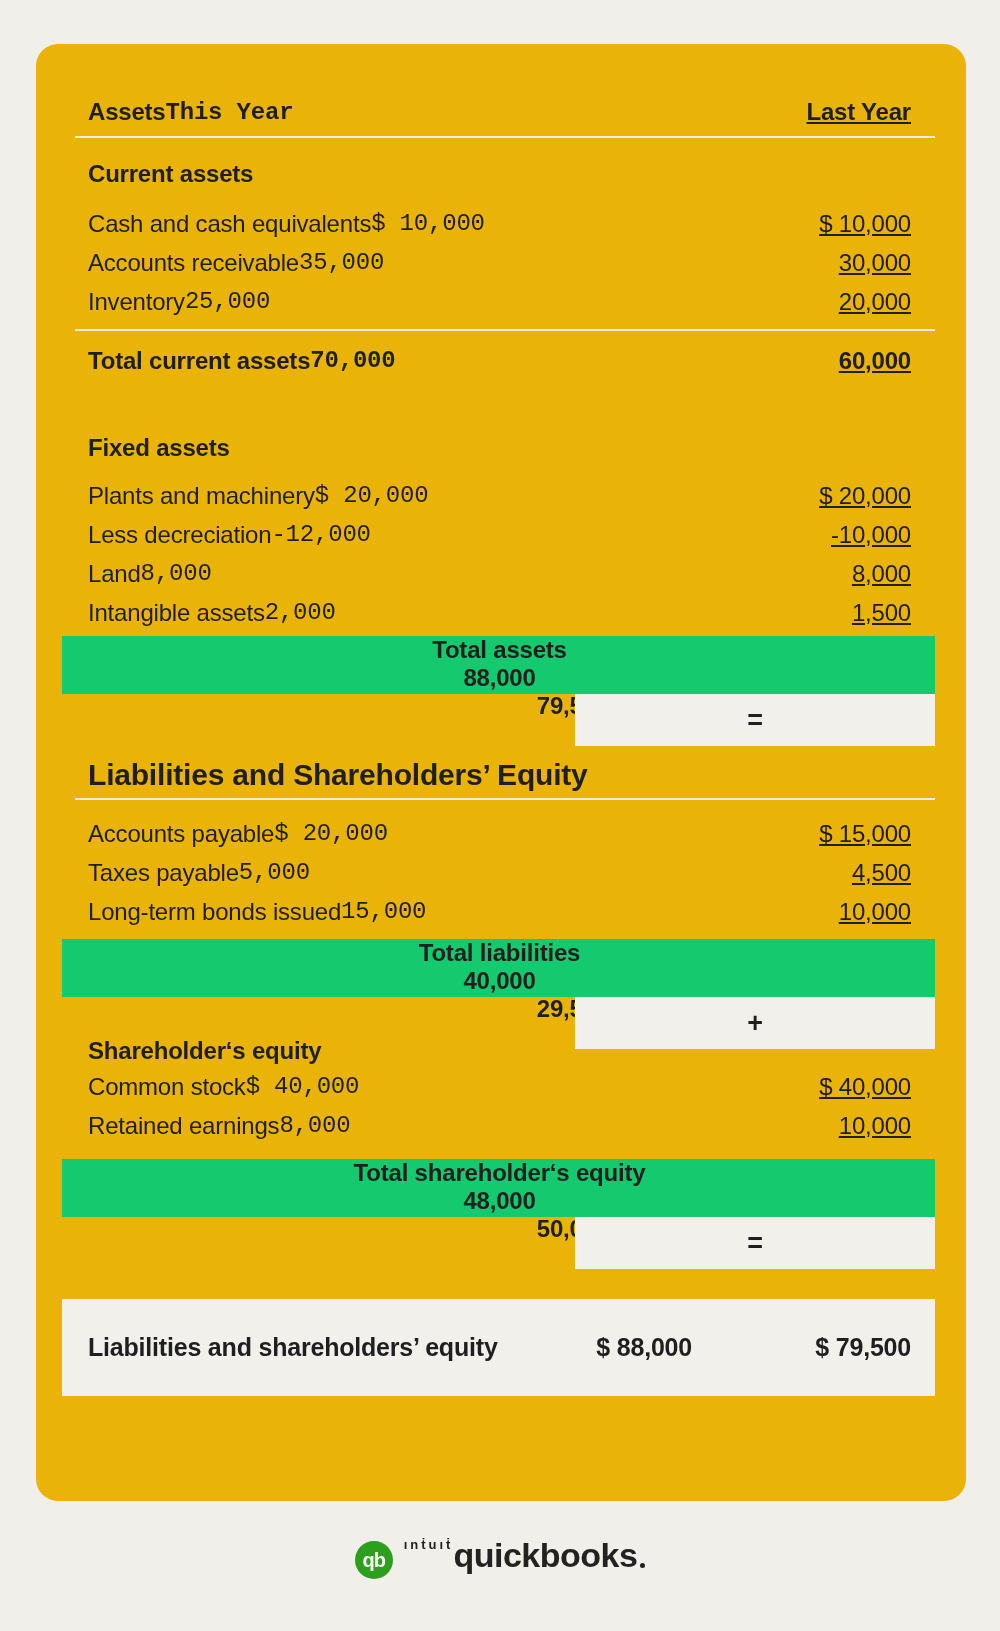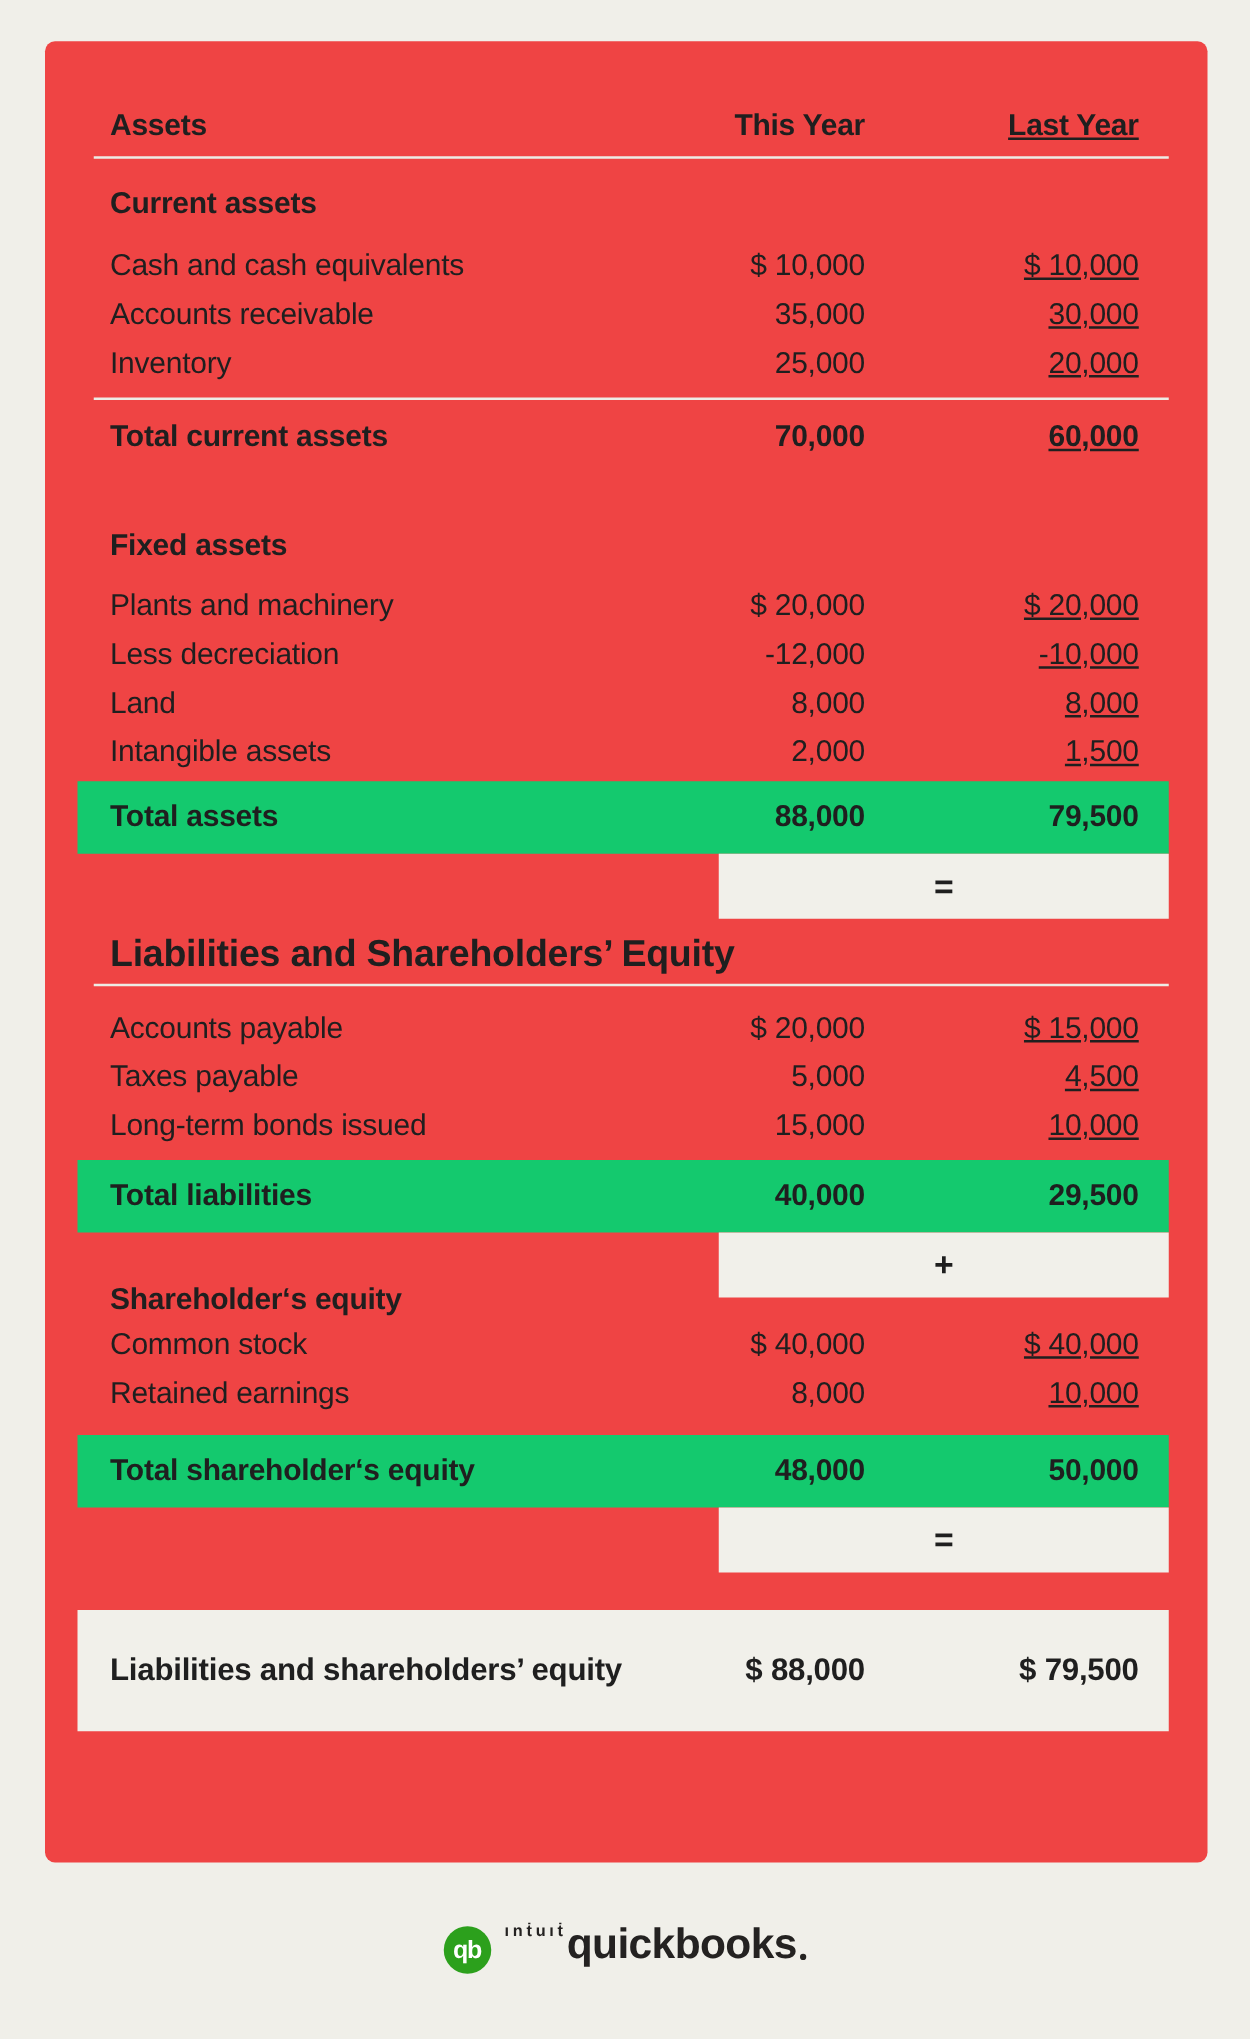--- a/index.html
+++ b/index.html
@@ -11,39 +11,39 @@
     height: 1631px;
     position: relative;
     background: #F0EFE9;
     font-family: "Liberation Sans", sans-serif;
     color: #1F1F1F;
     letter-spacing: -0.2px;
   }
   .card {
     position: absolute;
     left: 36px;
-    top: 33px;
+    top: 44px;
     width: 930px;
     height: 1457px;
-    background: #ef4444;
-    border-radius: 8px;
+    background: #eab308;
+    border-radius: 22px;
     overflow: hidden;
   }
   .card-inner { padding-top: 50px; }
 
   
   .row {
     display: flex;
     align-items: center;
     height: 39px;
     margin: 0 55px 0 52px;
     font-size: 24px;
   }
   .row .label { white-space: nowrap; }
-  .row .col1 { flex: 1; text-align: right; white-space: nowrap; }
+  .row .col1 { flex: 1; white-space: nowrap; font-family: Liberation Mono, monospace; }
   .row .col2 { width: 219px; text-align: right; white-space: nowrap; flex-shrink: 0; text-decoration: underline; }
 
   .header-row {
     height: 36px;
     font-weight: 600;
   }
   .bold-row { font-weight: 700; }
 
   .divider {
     height: 2px;
@@ -74,20 +74,21 @@
 
   .green-bar {
     display: flex;
     align-items: center;
     height: 58px;
     margin: 0 31px 0 26px;
     padding: 0 24px 0 26px;
     background: #14C96E;
     font-size: 24px;
     font-weight: 700;
+    flex-direction: column;
   }
   .green-bar .label { white-space: nowrap; }
   .green-bar .col1 { flex: 1; text-align: right; white-space: nowrap; }
   .green-bar .col2 { width: 219px; text-align: right; white-space: nowrap; flex-shrink: 0; }
   .gb-1 { margin-top: 4px; }
   .gb-2 { margin-top: 8px; }
   .gb-3 { margin-top: 14px; }
 
   .op-row {
     display: flex;

